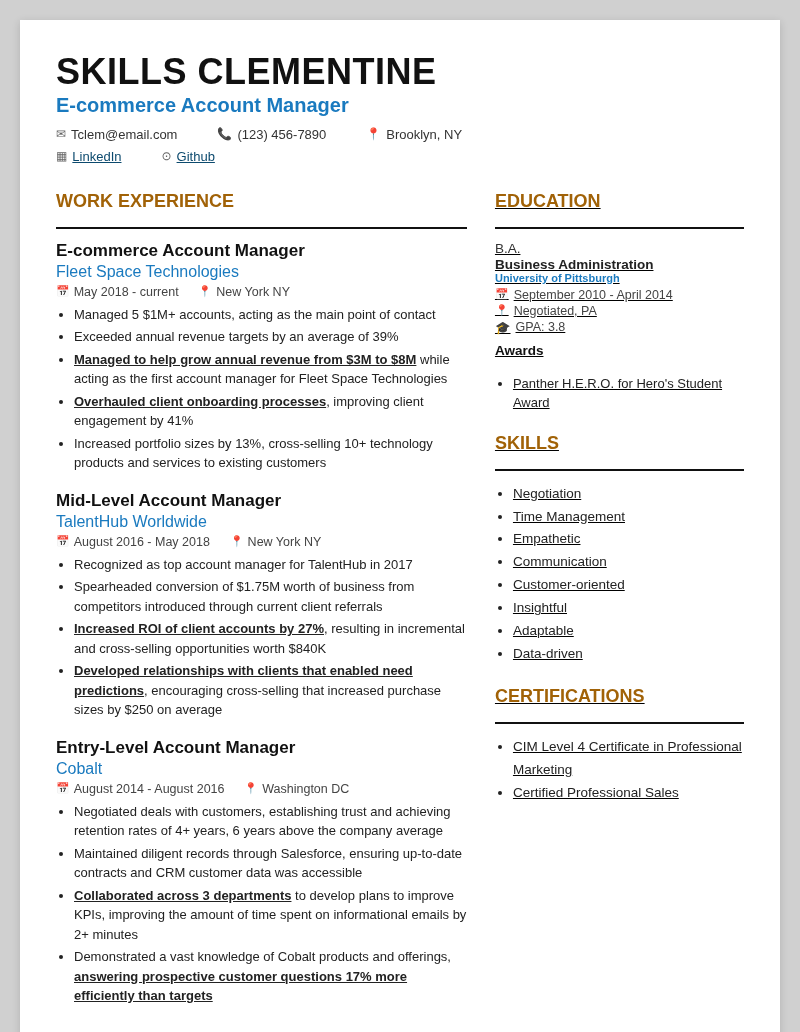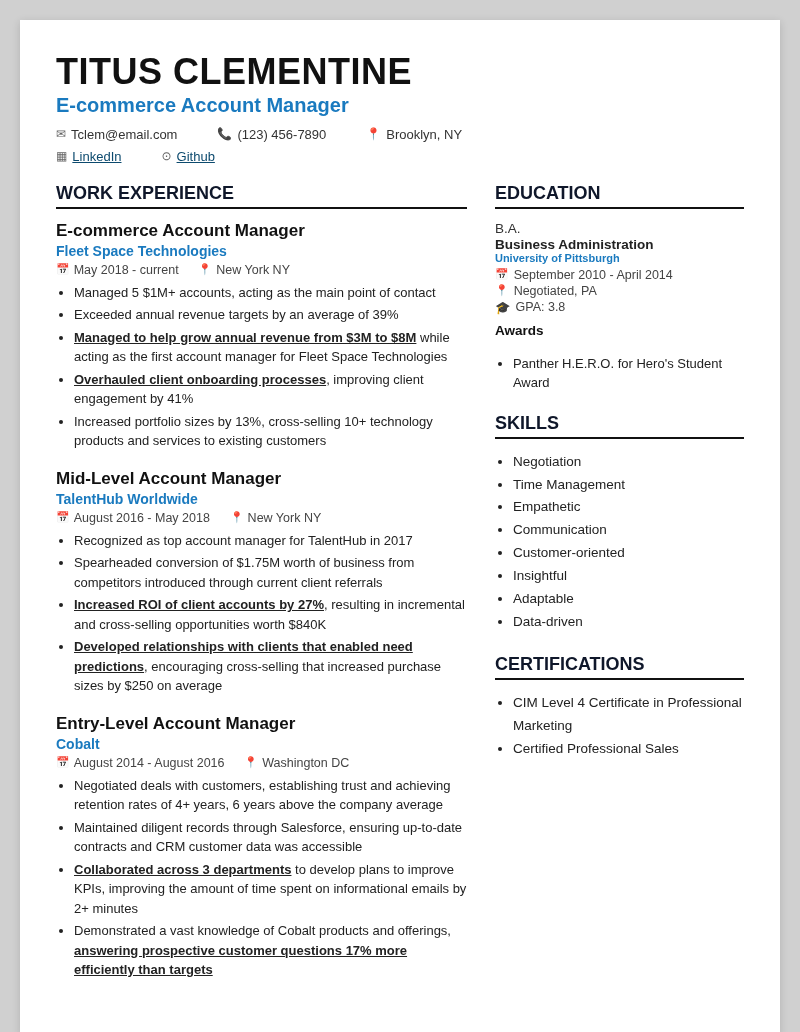--- a/index.html
+++ b/index.html
@@ -52,37 +52,37 @@
     .main-content {
       display: flex;
       gap: 28px;
       margin-top: 16px;
     }
     .left-col { flex: 1.65; }
     .right-col { flex: 1; }
     .section-title {
       font-size: 18px;
       font-weight: 900;
-      color: #0f172a;
+      color: #a16207;
       text-transform: uppercase;
       border-bottom: 2.5px solid #111;
-      padding-bottom: 3px;
+      padding-bottom: 15px;
       margin-bottom: 12px;
-      margin-top: 0;
+      margin-top: 8px;
     }
     .job-block { margin-bottom: 18px; }
     .job-title {
       font-size: 17px;
       font-weight: 700;
       color: #111;
       margin-bottom: 2px;
     }
     .company-name {
-      font-size: 14px;
-      font-weight: 700;
+      font-size: 16px;
+      font-weight: 400;
       color: #1a7abf;
       margin-bottom: 4px;
     }
     .job-meta {
       display: flex;
       gap: 20px;
       font-size: 12.5px;
       color: #444;
       margin-bottom: 6px;
       flex-wrap: wrap;
@@ -104,29 +104,29 @@
     .bold-underline { font-weight: 700; text-decoration: underline; margin-top: 28px; }
     .edu-block { margin-bottom: 14px; }
     .edu-degree { font-size: 13.5px; color: #333; margin-bottom: 1px; }
     .edu-field { font-size: 13.5px; font-weight: 600; color: #222; }
     .edu-school { font-size: 11px; font-weight: 700; color: #1a7abf; margin-bottom: 4px; }
     .edu-meta { font-size: 12.5px; color: #444; margin-bottom: 2px; display: flex; align-items: center; gap: 5px; }
     .awards-title { font-size: 13.5px; font-weight: 700; color: #111; margin-top: 8px; margin-bottom: 16px; }
     .awards-list { list-style: disc; padding-left: 18px; font-size: 13px; color: #222; line-height: 1.5; }
     .skills-list { list-style: disc; padding-left: 18px; font-size: 13.5px; color: #222; line-height: 1.7; }
     .certs-list { list-style: disc; padding-left: 18px; font-size: 13.5px; color: #222; line-height: 1.7; }
-    .right-section { margin-bottom: 20px; }
+    .right-section { margin-bottom: 20px; text-decoration: underline; }
   </style>
 </head>
 <body>
 
 <div class="resume">
 
   <div>
-    <div class="header-name">TITUS CLEMENTINE</div>
+    <div class="header-name">SKILLS CLEMENTINE</div>
     <div class="header-title">E-commerce Account Manager</div>
     <div class="contact-row">
       <div class="contact-item">
         <span class="contact-icon">✉</span>
         <span>Tclem@email.com</span>
       </div>
       <div class="contact-item">
         <span class="contact-icon">📞</span>
         <span>(123) 456-7890</span>
       </div>

